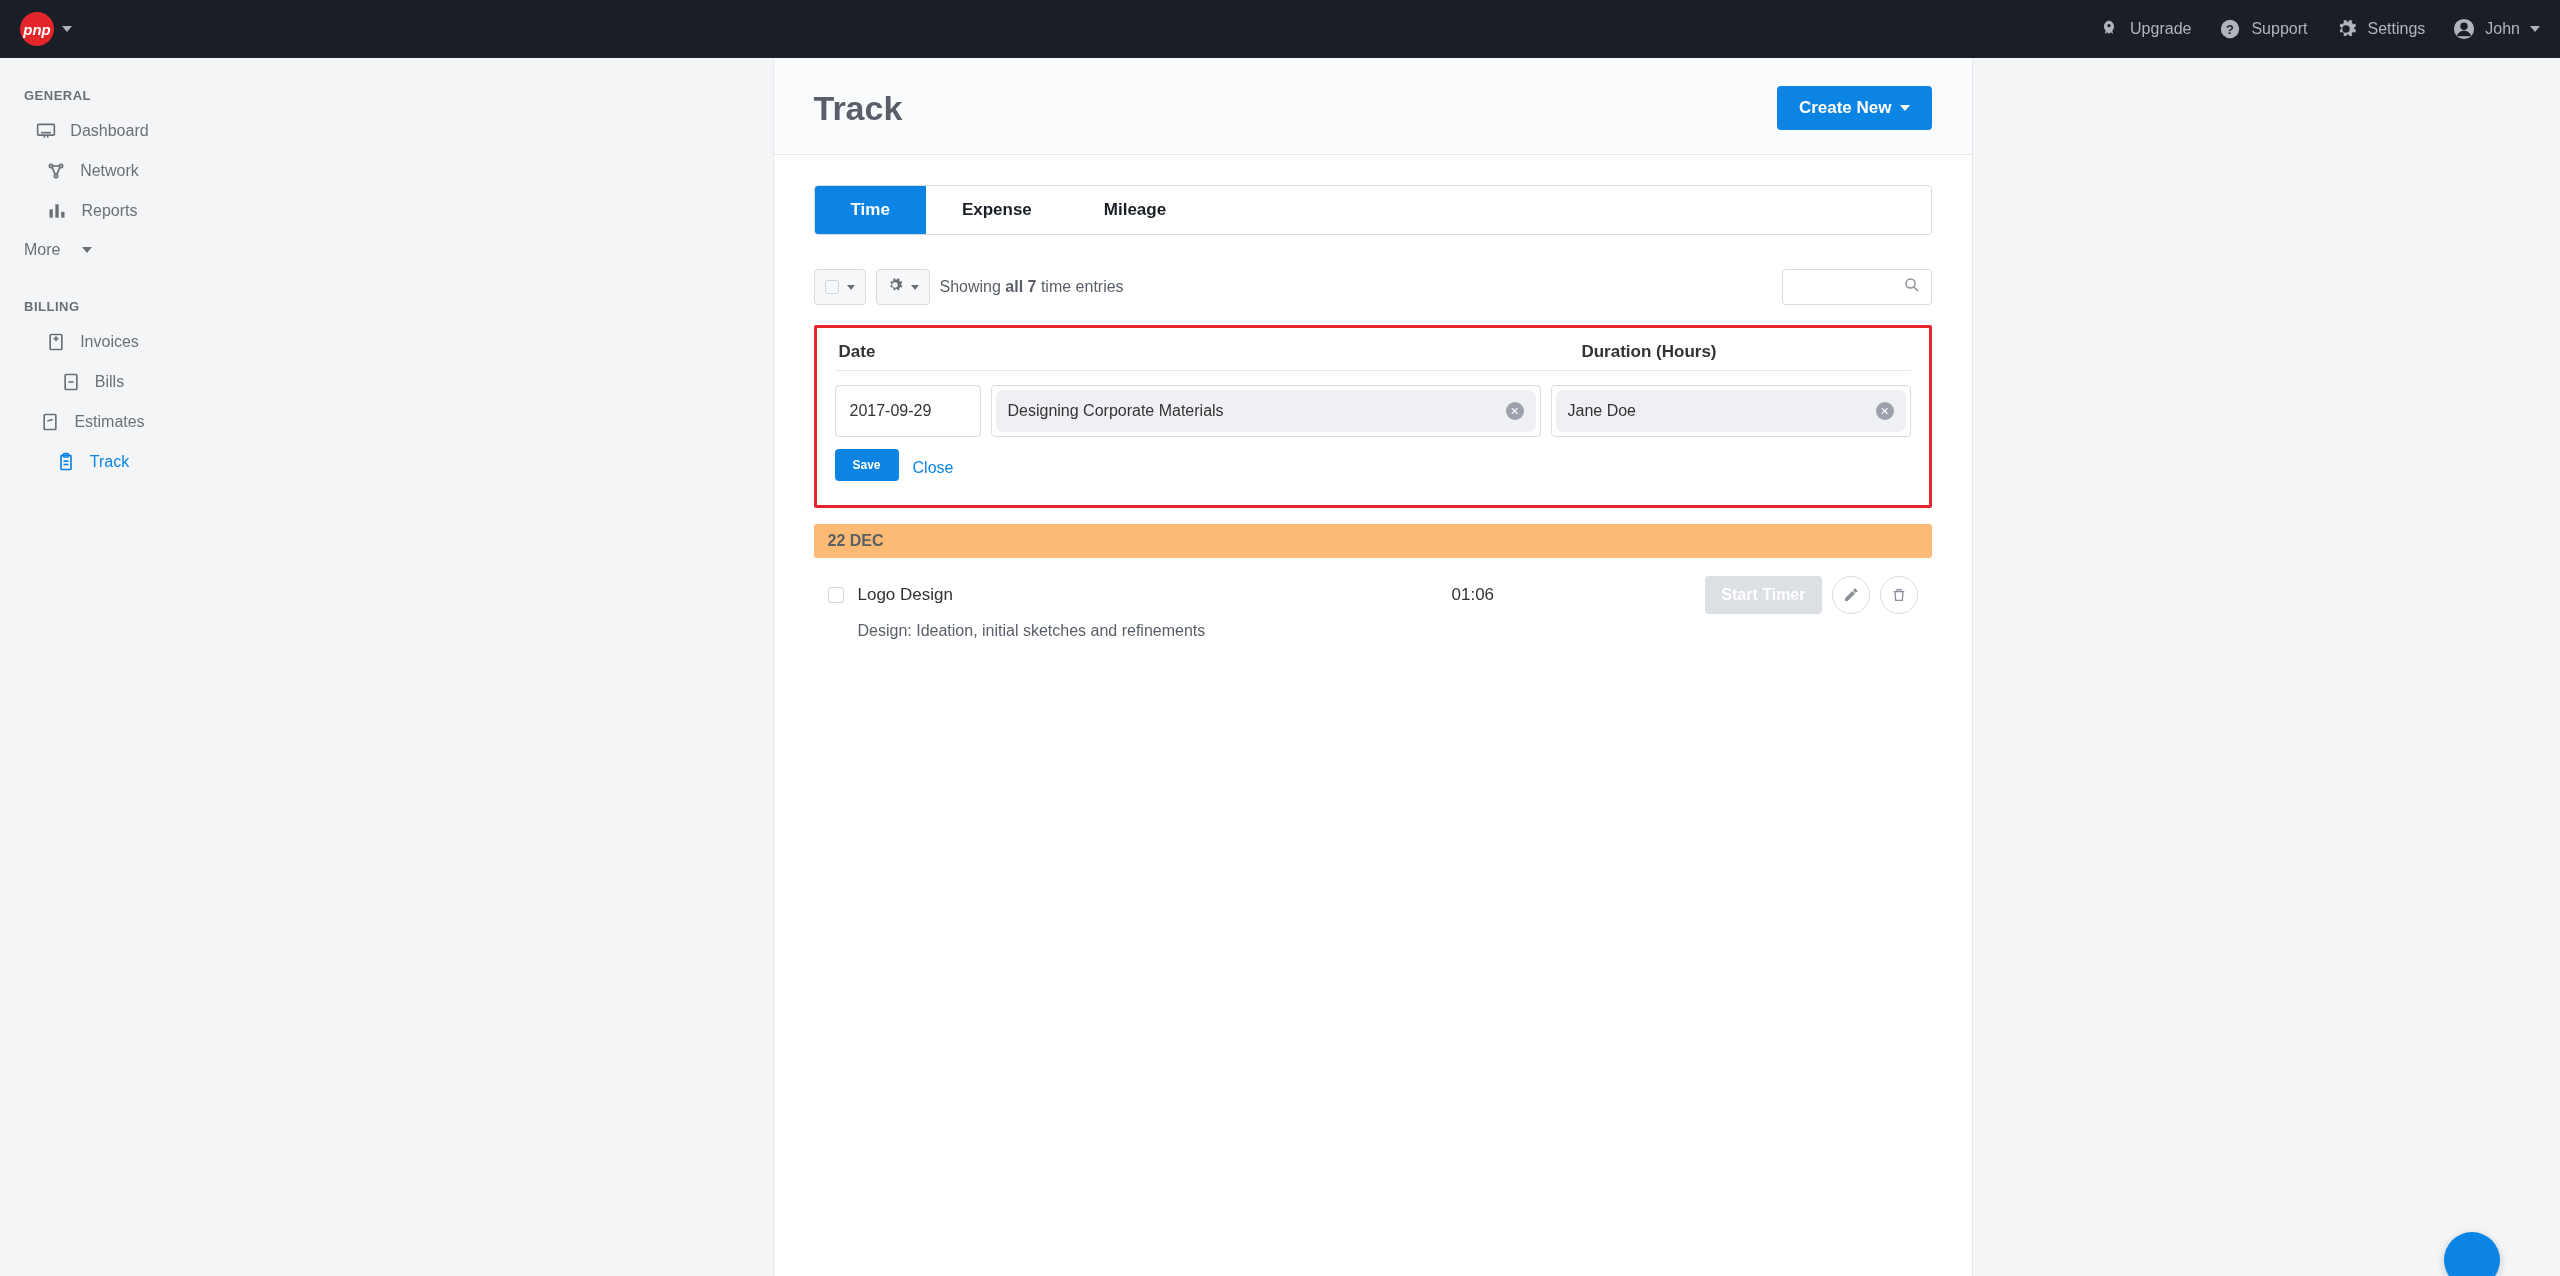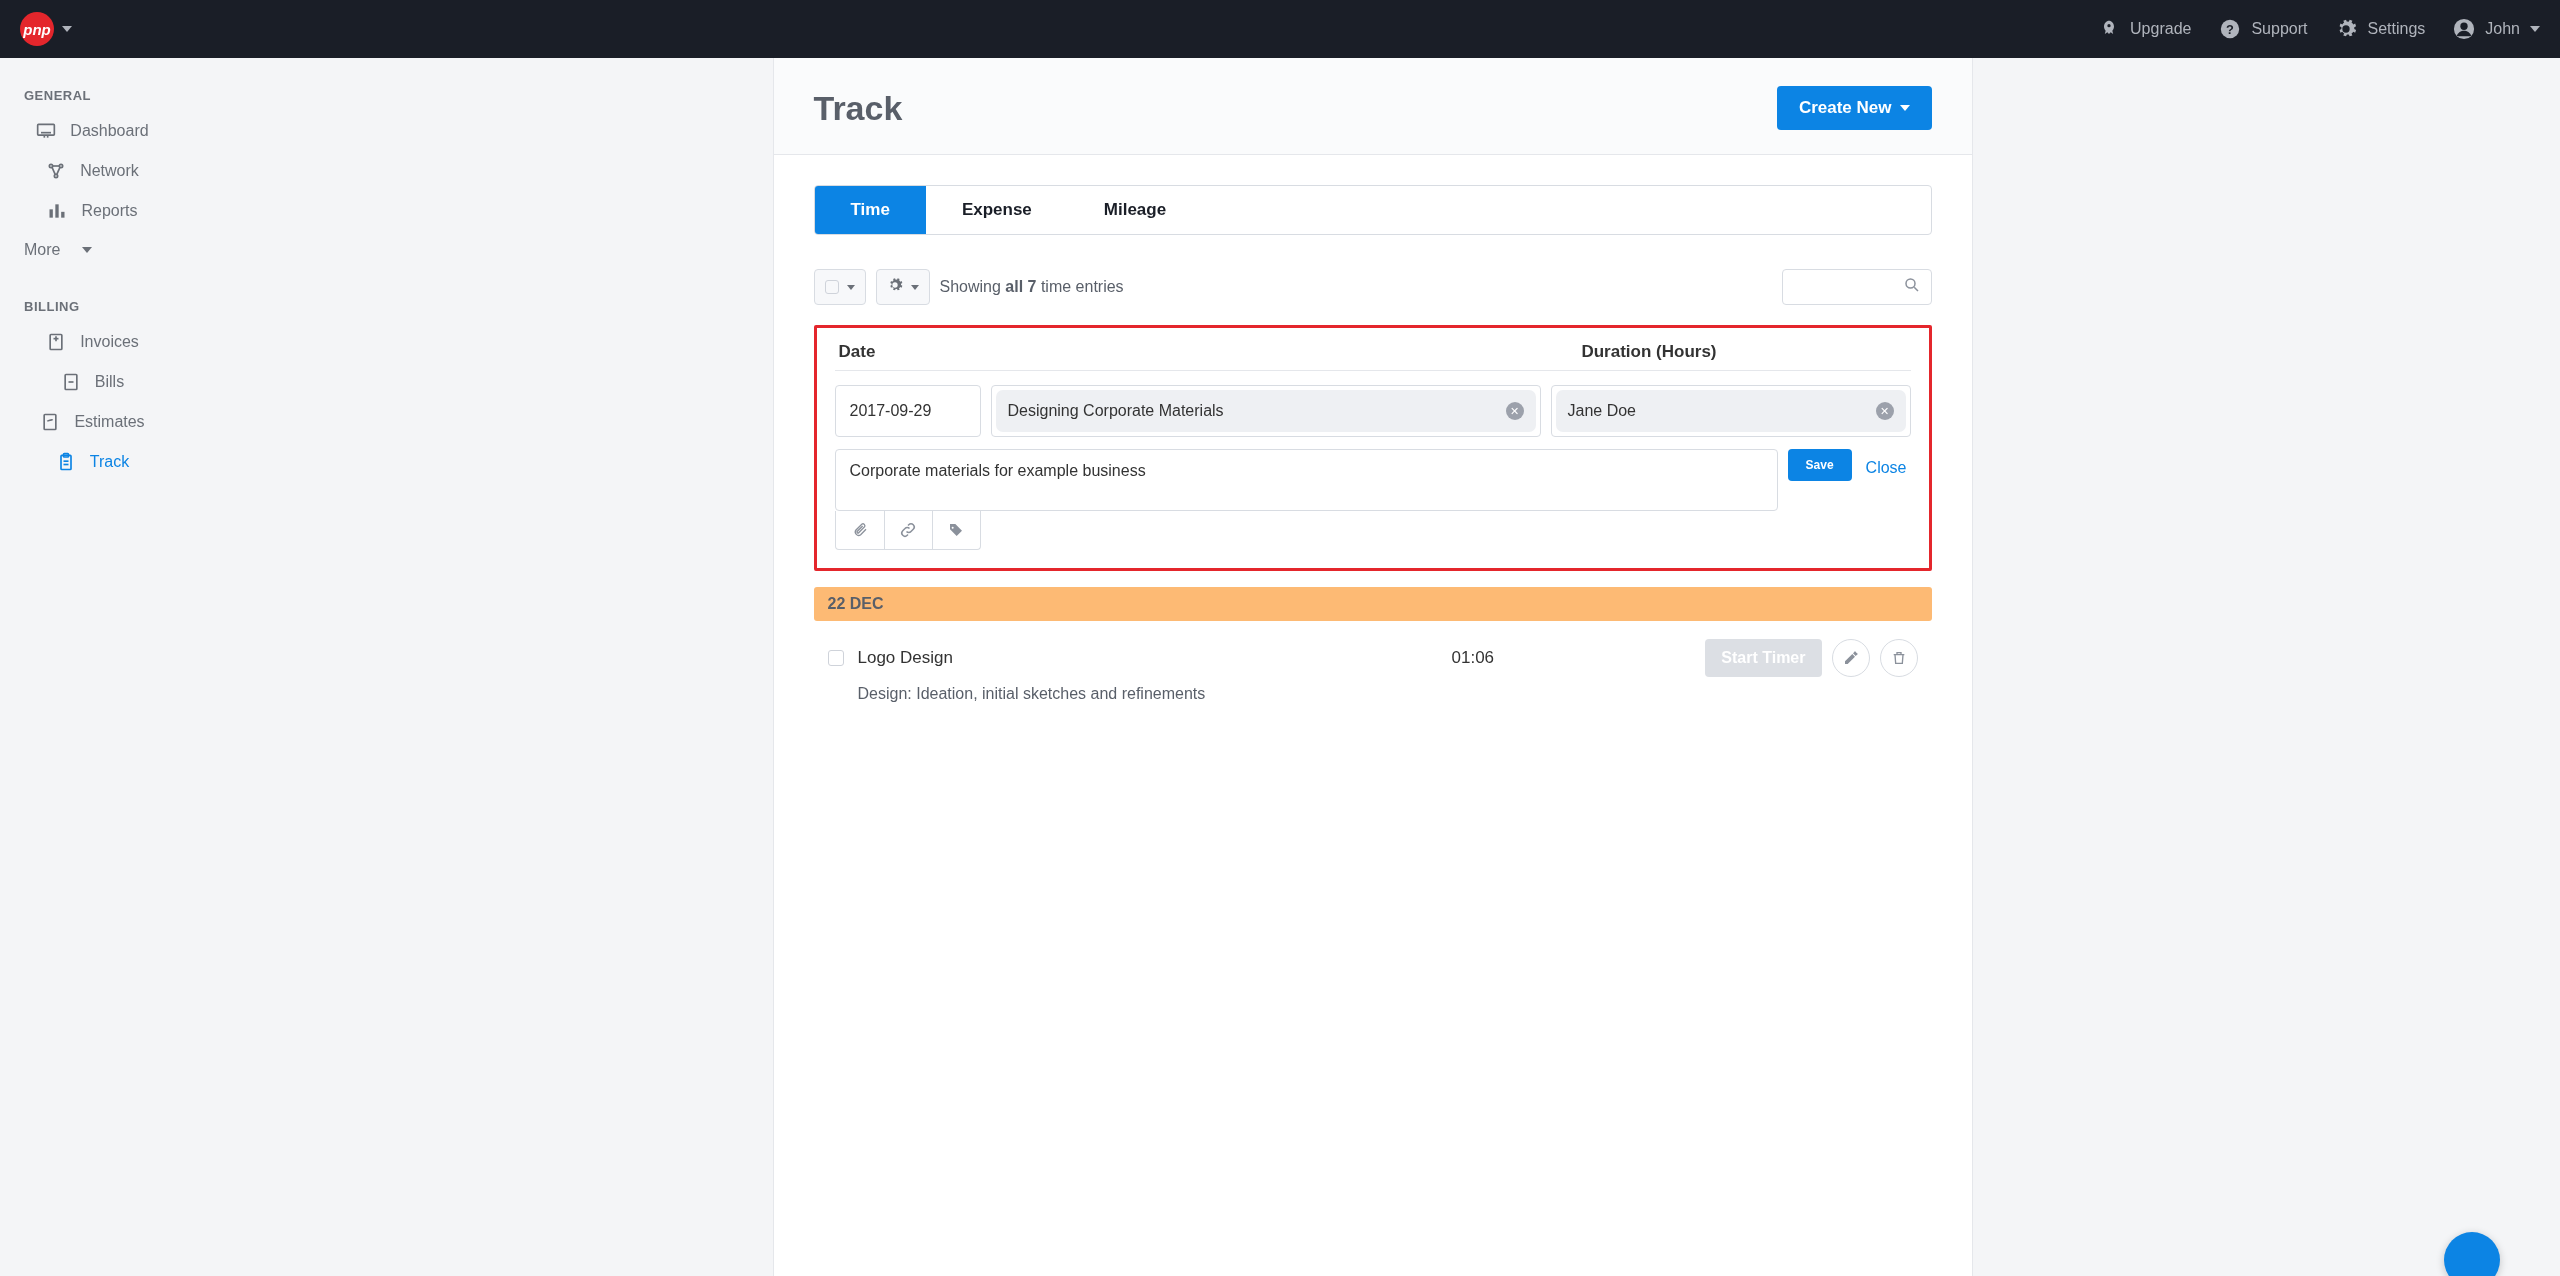--- a/index.html
+++ b/index.html
@@ -269,43 +269,20 @@
             </div>
             <div class="input-base person-input">
               <div class="token">
                 <span>Jane Doe</span>
                 <span class="clear-icon">✕</span>
               </div>
             </div>
           </div>
 
           <div class="entry-row2">
-            <div style="flex:1;display:flex;flex-direction:column">
-              <textarea class="input-base desc-input" style="">Corporate materials for example business</textarea>
-              <div class="entry-row3">
-                <div class="attach-group">
-                  <div class="attach-btn">
-                    <svg viewBox="0 0 24 24" width="16" height="16" fill="none" stroke="currentColor" stroke-width="2">
-                        <path d="M21 11l-8 8a5 5 0 01-7-7l9-9a3 3 0 014 4l-9 9a1 1 0 01-2-2l8-8"></path>
-                      </svg>
-                  </div>
-                  <div class="attach-btn">
-                    <svg viewBox="0 0 24 24" width="18" height="18" fill="none" stroke="currentColor" stroke-width="2">
-                        <path d="M10 14a4 4 0 006 0l3-3a4 4 0 00-6-6l-1 1"></path>
-                        <path d="M14 10a4 4 0 00-6 0l-3 3a4 4 0 006 6l1-1"></path>
-                      </svg>
-                  </div>
-                  <div class="attach-btn">
-                    <svg viewBox="0 0 24 24" width="16" height="16" fill="currentColor">
-                        <path d="M3 3h8l10 10-8 8L3 11V3zm4 4a1.5 1.5 0 100 3 1.5 1.5 0 000-3z"></path>
-                      </svg>
-                  </div>
-                </div>
-              </div>
-            </div>
             <button class="save-btn">Save</button>
             <span class="close-link">Close</span>
           </div>
         </div>
 
         <div class="date-group-header">22 DEC</div>
 
         <div class="time-entry-row">
           <span class="chk"></span>
           <span class="te-title">Logo Design</span>

